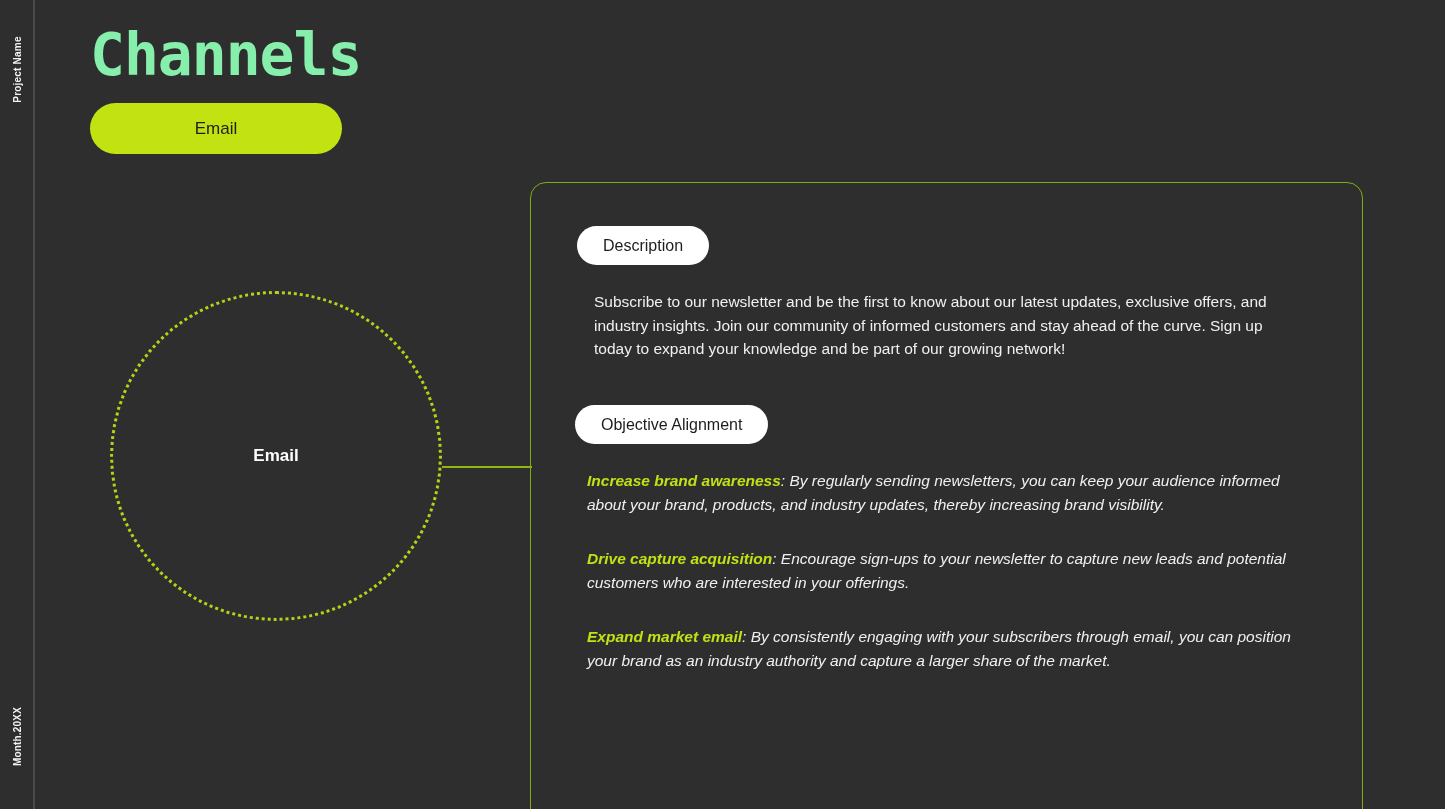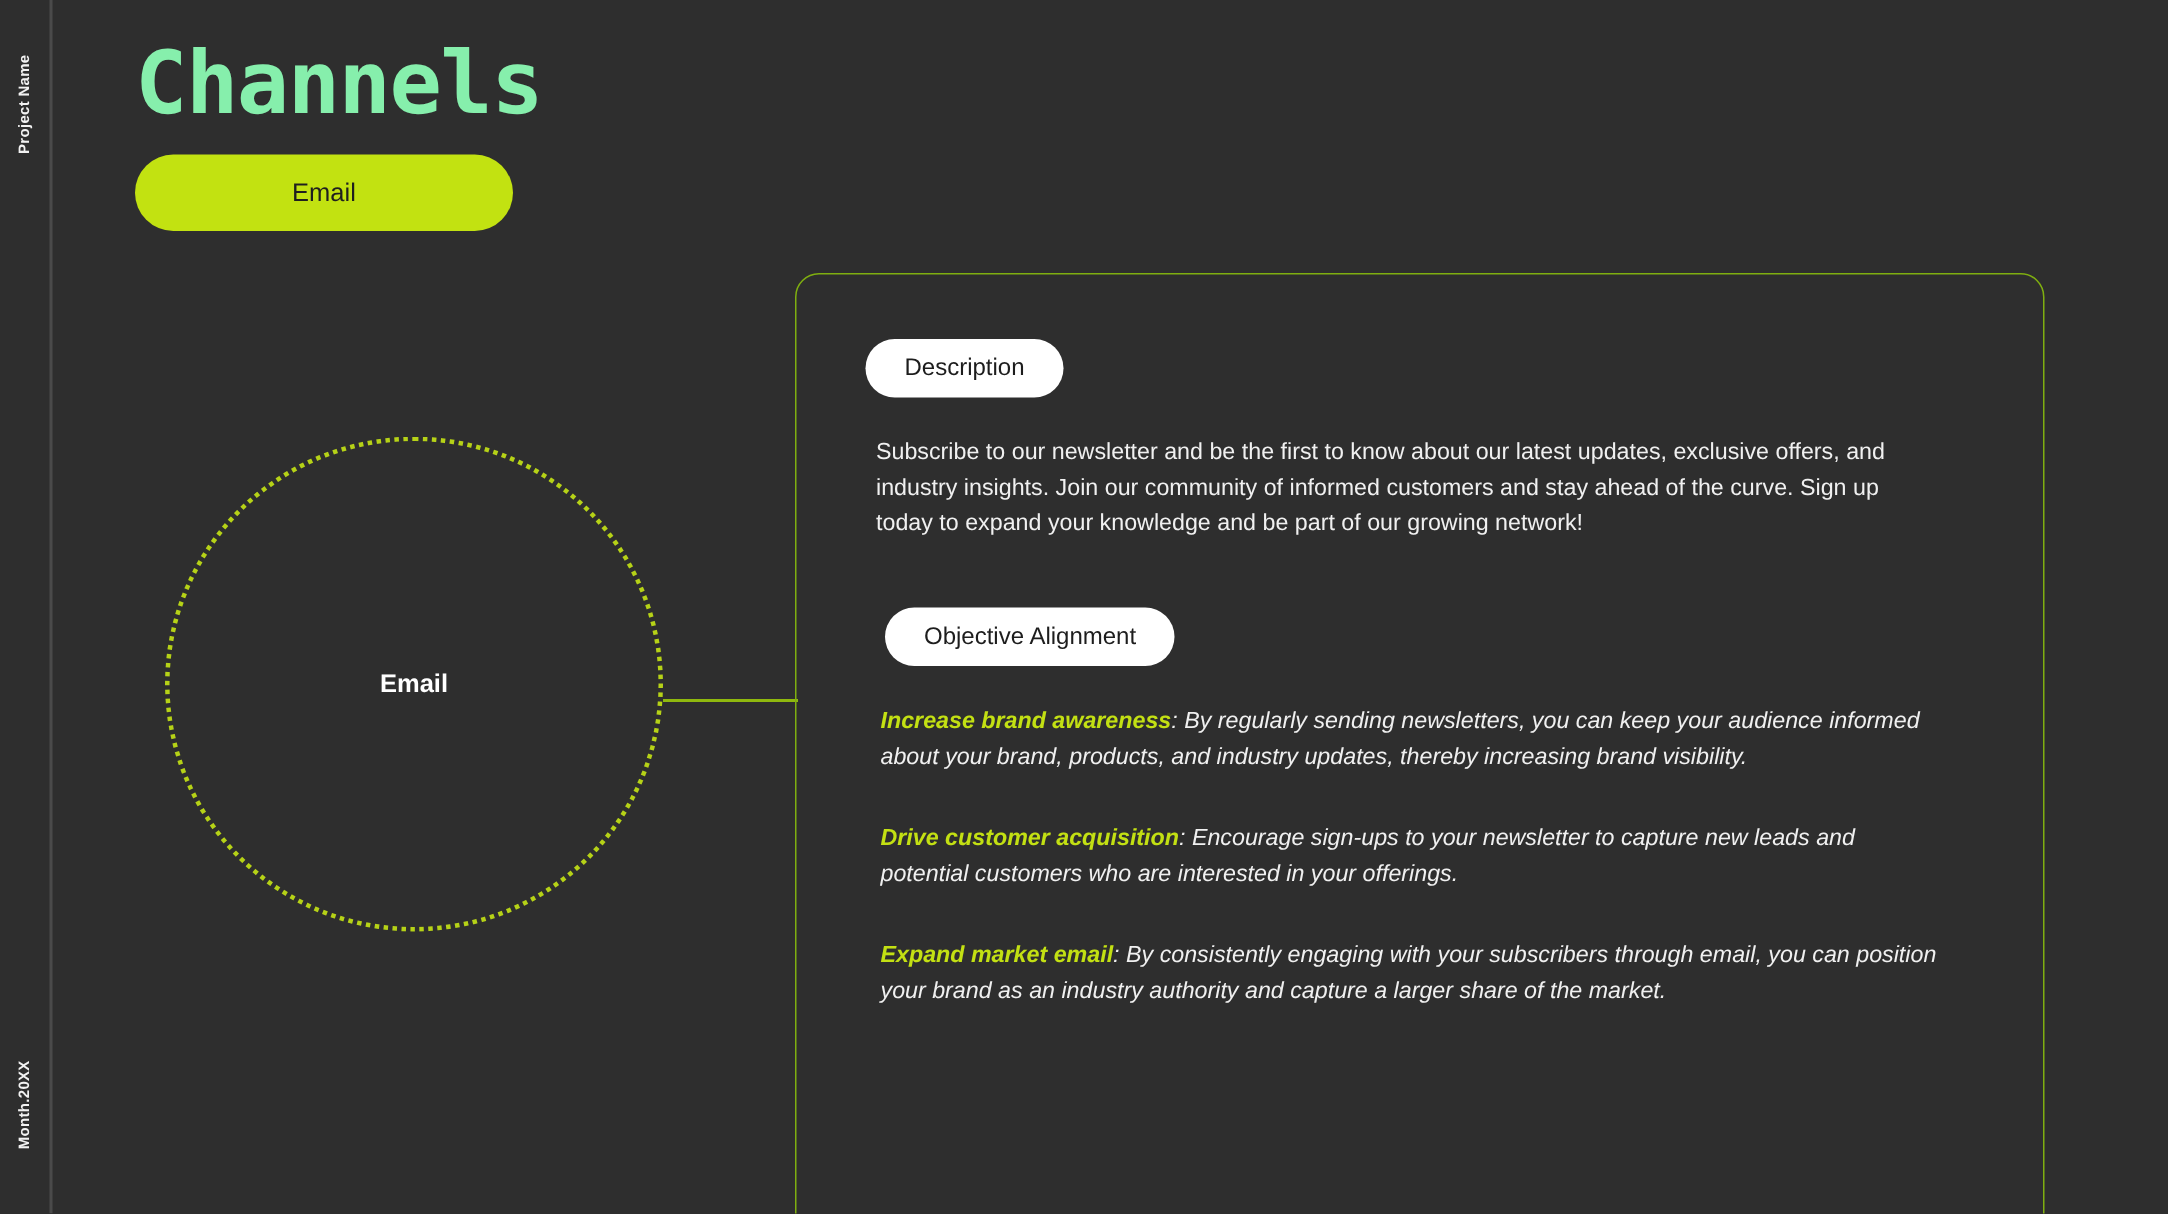--- a/index.html
+++ b/index.html
@@ -138,27 +138,27 @@
     font-family: "Liberation Sans", sans-serif;
   }
 
   #description-pill-wrap {
     position: absolute;
     left: 46px;
     top: 43px;
   }
   #objective-pill-wrap {
     position: absolute;
-    left: 59px;
+    left: 44px;
     top: 222px;
   }
 
   #description-body {
     position: absolute;
-    left: 53px;
+    left: 63px;
     top: 107px;
     width: 705px;
     font-size: 15.5px;
     line-height: 23.5px;
     color: #f0f0f0;
   }
 
   #objective-list {
     position: absolute;
     left: 56px;
@@ -210,21 +210,21 @@
     <button class="section-pill">Objective Alignment</button>
   </div>
 
   <div id="objective-list">
 
     <p class="objective-item">
       <span class="objective-term">Increase brand awareness</span><span>:</span><span> By regularly sending newsletters, you can keep your audience informed about your brand, products, and industry updates, thereby increasing brand visibility.</span>
     </p>
 
     <p class="objective-item">
-      <span class="objective-term">Drive customer acquisition</span><span>:</span><span> Encourage sign-ups to your newsletter to capture new leads and potential customers who are interested in your offerings.</span>
+      <span class="objective-term">Drive capture acquisition</span><span>:</span><span> Encourage sign-ups to your newsletter to capture new leads and potential customers who are interested in your offerings.</span>
     </p>
 
     <p class="objective-item">
       <span class="objective-term">Expand market email</span><span>:</span><span> By consistently engaging with your subscribers through email, you can position your brand as an industry authority and capture a larger share of the market.</span>
     </p>
 
   </div>
 </section>
 
 </body></html>

